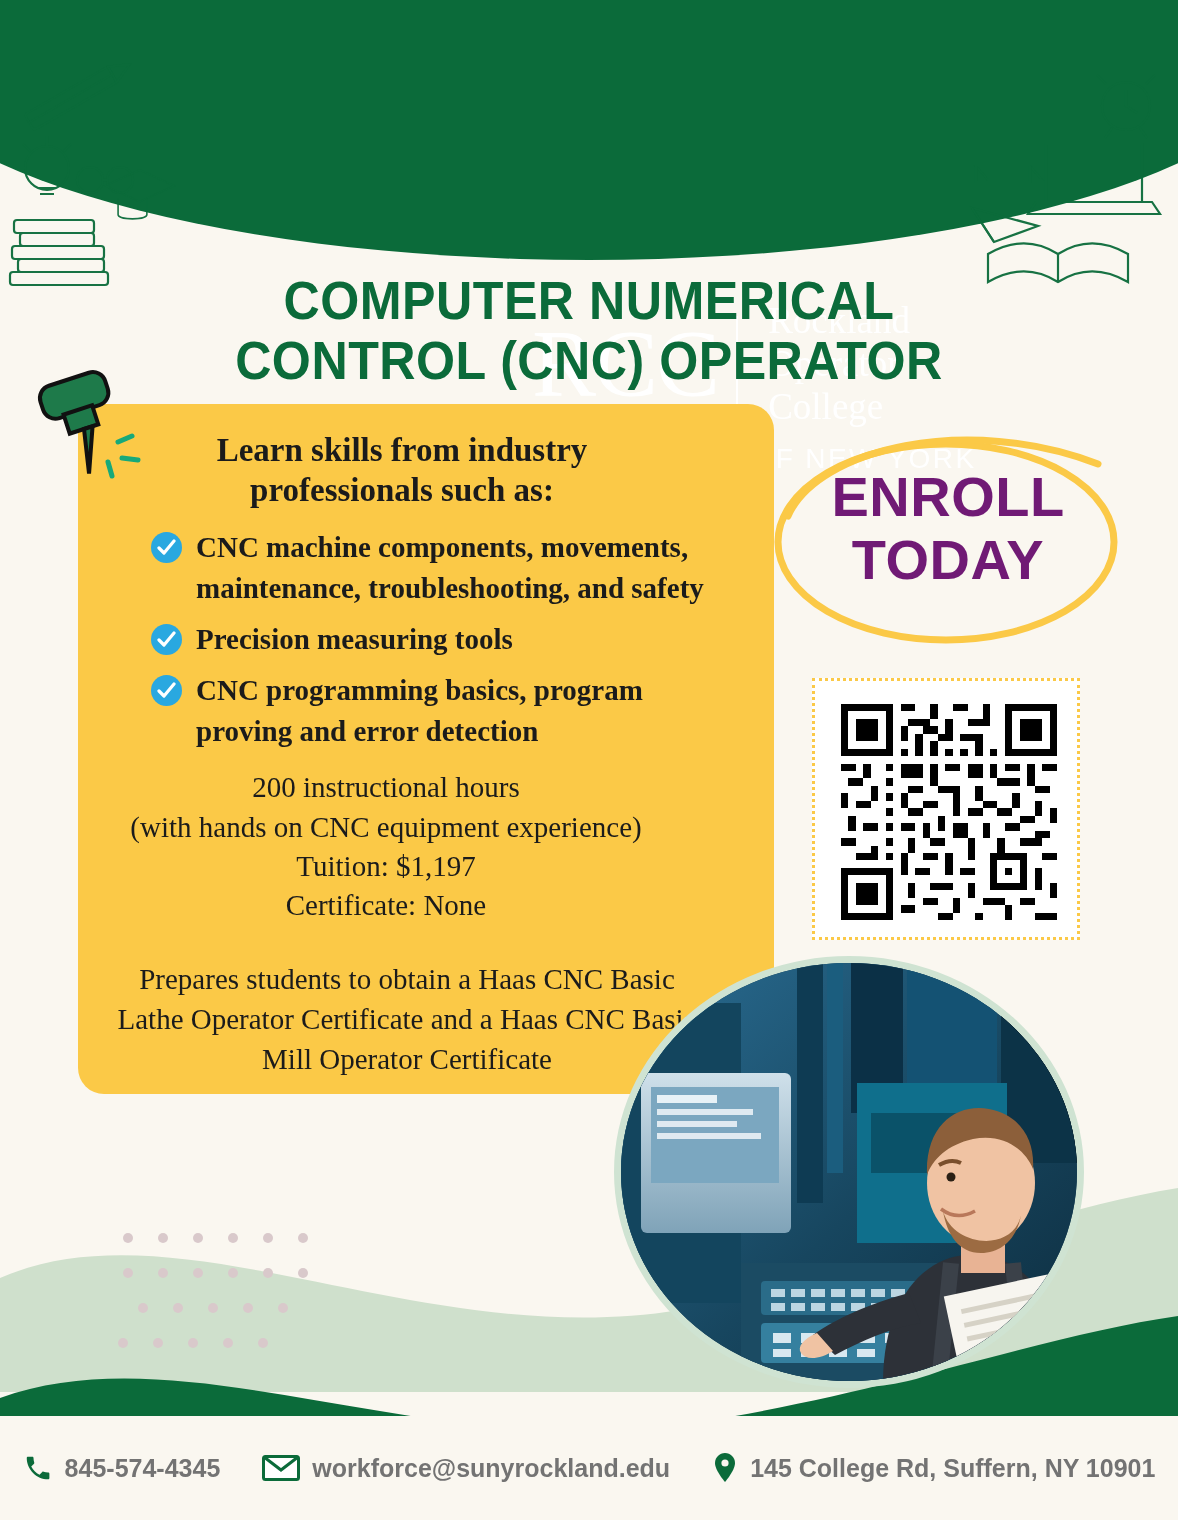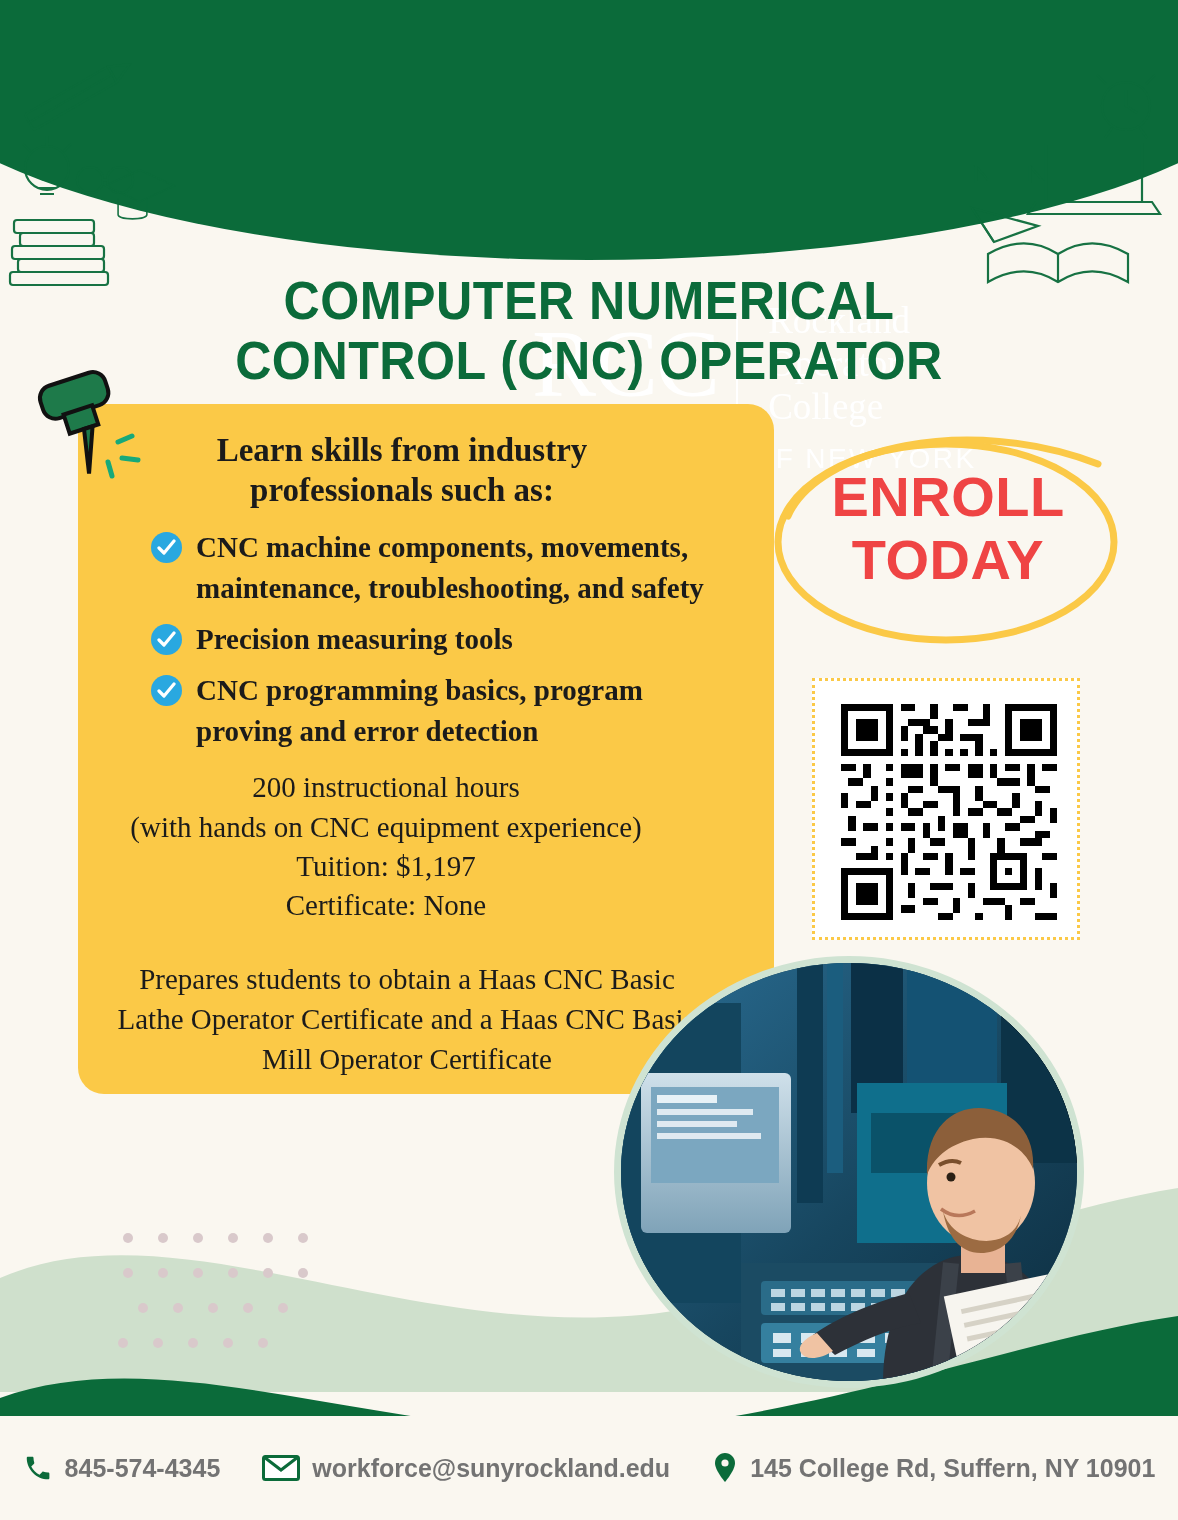--- a/index.html
+++ b/index.html
@@ -190,21 +190,21 @@
   .enroll-text {
     position: absolute;
     top: 36px;
     left: 0;
     width: 360px;
     text-align: center;
     font-family: "Liberation Sans", sans-serif;
     font-weight: bold;
     font-size: 56px;
     line-height: 1.12;
-    color: #ef4444;
+    color: #701a75;
     letter-spacing: 0.5px;
   }
 
   
   .qr-frame {
     position: absolute;
     top: 678px;
     left: 812px;
     width: 268px;
     height: 262px;

